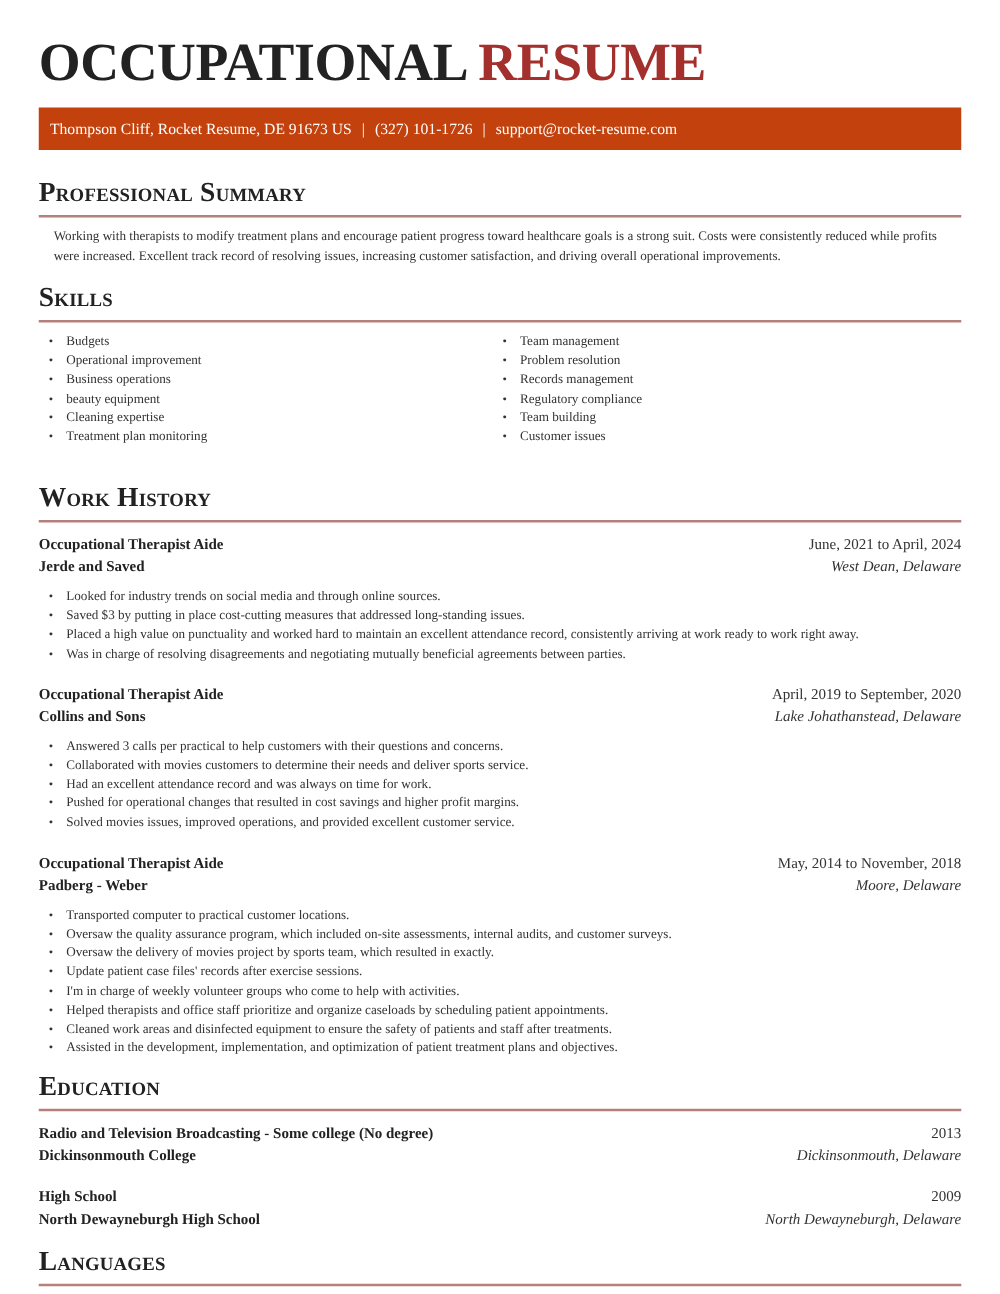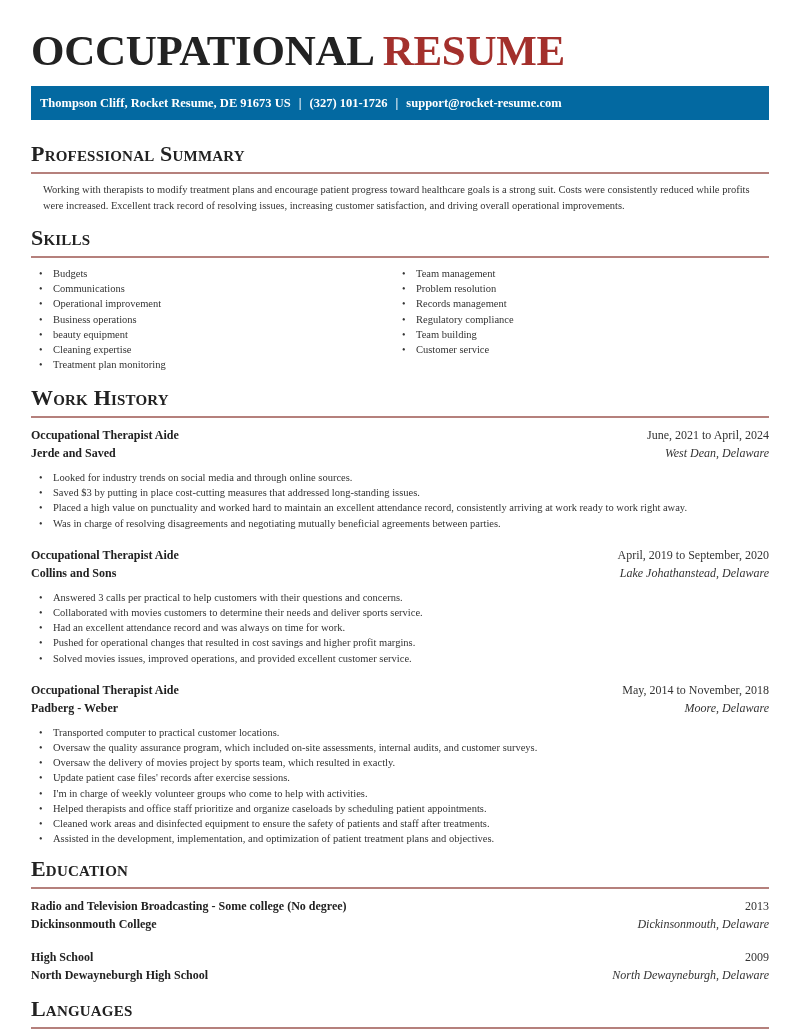--- a/index.html
+++ b/index.html
@@ -13,22 +13,22 @@
 
     .title {
       position: absolute; left: 0; top: 26px;
       font-size: 43px; font-weight: bold; line-height: 50px;
       letter-spacing: -0.3px; color: #222222; white-space: nowrap;
     }
     .title .accent { color: #a3302c; }
 
     .contact-bar {
       position: absolute; left: 0; top: 86px; width: 738px; height: 34px;
-      background: #0369a1; color: #ffffff;
-      font-size: 12.5px; font-weight: bold;
+      background: #c2410c; color: #ffffff;
+      font-size: 12.5px; font-weight: normal;
       display: flex; align-items: center; padding-left: 9px; white-space: nowrap;
     }
     .contact-bar .sep { margin: 0 8px; }
 
     .section { position: absolute; left: 0; width: 738px; }
     .section-title {
       font-size: 22px; font-weight: bold; font-variant: small-caps;
       line-height: 26px; color: #222222; letter-spacing: 0.2px;
     }
     .divider { height: 2px; background: #b5807c; width: 738px; }
@@ -79,34 +79,33 @@
     <div class="divider" style="margin-top:5px;"></div>
     <p class="summary-text" style="margin-top:8px;">Working with therapists to modify treatment plans and encourage patient progress toward healthcare goals is a strong suit. Costs were consistently reduced while profits were increased. Excellent track record of resolving issues, increasing customer satisfaction, and driving overall operational improvements.</p>
   </div>
 
   <div class="section" style="top:225px;">
     <h2 class="section-title">Skills</h2>
     <div class="divider" style="margin-top:5px;"></div>
     <div class="skills" style="margin-top:8px;">
       <ul>
         <li>Budgets</li>
-        <li>Communications</li>
         <li>Operational improvement</li>
         <li>Business operations</li>
         <li>beauty equipment</li>
         <li>Cleaning expertise</li>
         <li>Treatment plan monitoring</li>
       </ul>
       <ul>
         <li>Team management</li>
         <li>Problem resolution</li>
         <li>Records management</li>
         <li>Regulatory compliance</li>
         <li>Team building</li>
-        <li>Customer service</li>
+        <li>Customer issues</li>
       </ul>
     </div>
   </div>
 
   <div class="section" style="top:385px;">
     <h2 class="section-title">Work History</h2>
     <div class="divider" style="margin-top:5px;"></div>
 
     <div style="margin-top:8px;">
       <div class="entry-row">

